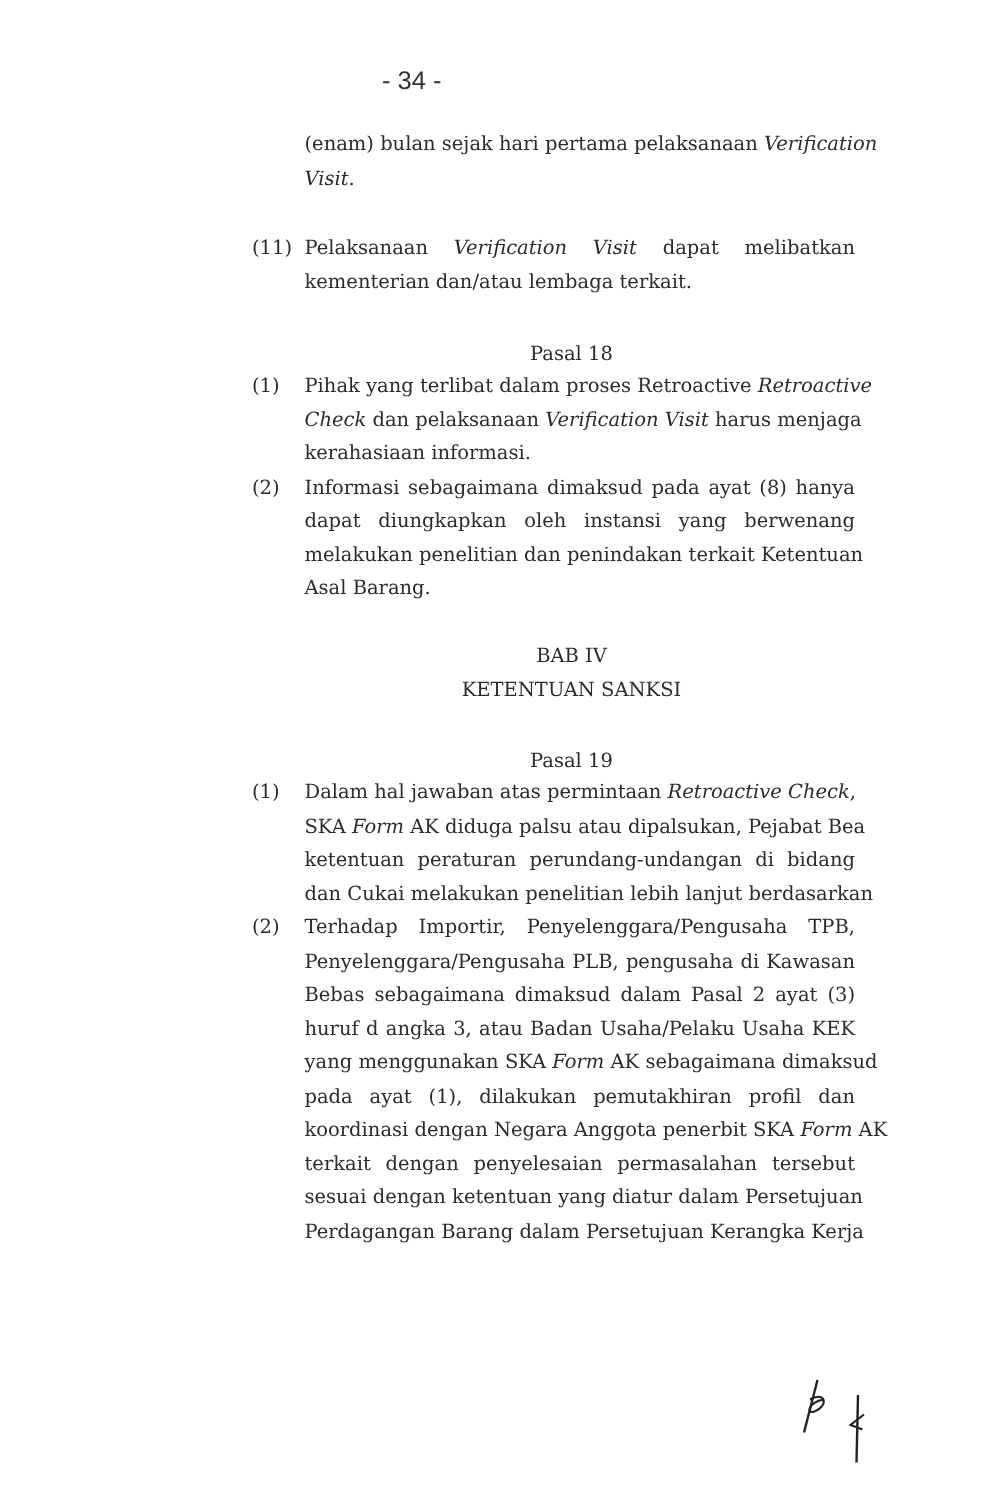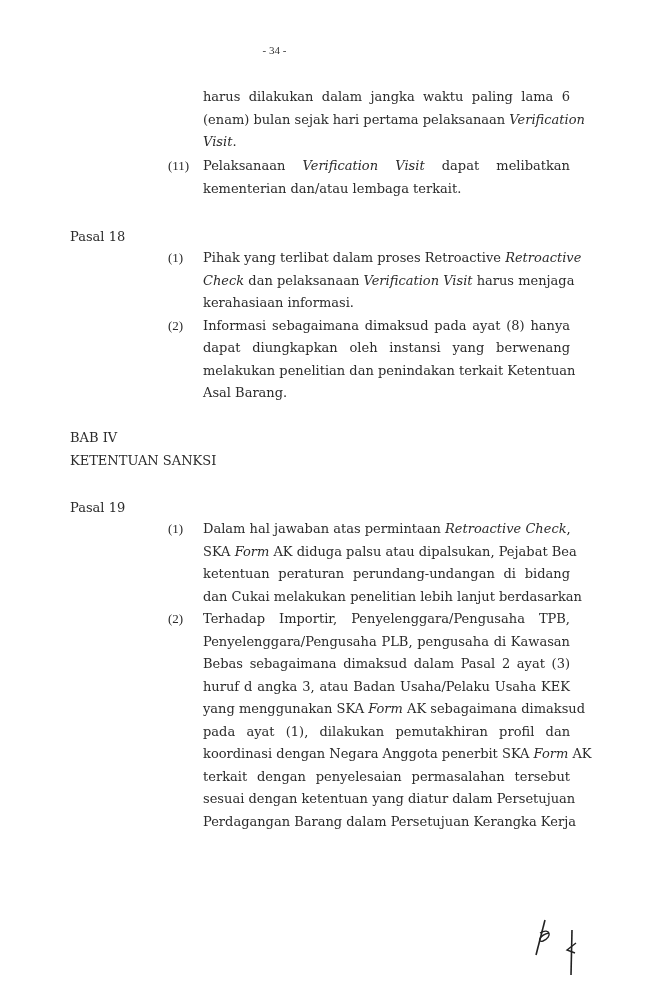--- a/index.html
+++ b/index.html
@@ -3,47 +3,44 @@
 <meta charset="utf-8">
 <style>
   html, body { margin: 0; padding: 0; background: #ffffff; }
   body {
     width: 654px; height: 1000px; position: relative; overflow: hidden;
     font-family: "DejaVu Serif", "Liberation Serif", serif;
     color: #2b2b2b;
   }
   .page-number {
     position: absolute; left: 0; width: 549px; top: 44px;
-    text-align: center; font-size: 11px; font-family: Liberation Serif, serif;
+    text-align: center; font-size: 17px; font-family: Liberation Sans, sans-serif;
     color: #333;
   }
   .block { position: absolute; left: 170px; width: 400px; }
   .line {
     height: 22.5px; line-height: 22.5px; font-size: 13px;
     white-space: nowrap; position: relative;
   }
   .line em { font-style: italic; }
-  .num { position: absolute; left: -2px; top: 0; font-family: Liberation Serif, serif; }
+  .num { position: absolute; left: -2px; top: 0; }
   .txt { position: absolute; left: 33px; right: 0; top: 0; }
   .txt.just { text-align: justify; text-align-last: justify; }
   .heading {
-    position: absolute; left: 0; width: 654px; text-align: left;
-    font-size: 13px; line-height: 22px; padding-left: 70px; box-sizing: border-box;
+    position: absolute; left: 0; width: 654px; text-align: center;
+    font-size: 13px; line-height: 22px; padding-left: 108px; box-sizing: border-box;
   }
   .signature { position: absolute; left: 525px; top: 915px; width: 70px; height: 70px; }
 </style>
 </head>
 <body>
 
 <div class="page-number">- 34 -</div>
 
 <div class="block" id="blk-cont" style="top:86px;">
-    <div class="line">
-      <span class="txt just"><span>harus dilakukan dalam jangka waktu paling lama 6</span></span>
-    </div>
     <div class="line">
       <span class="txt just"><span>(enam) bulan sejak hari pertama pelaksanaan </span><em>Verification</em></span>
     </div>
     <div class="line">
       <span class="txt"><em>Visit</em><span>.</span></span>
     </div>
   </div>
 <div class="block" id="blk-11" style="top:155px;">
     <div class="line">
       <span class="num">(11)</span>

